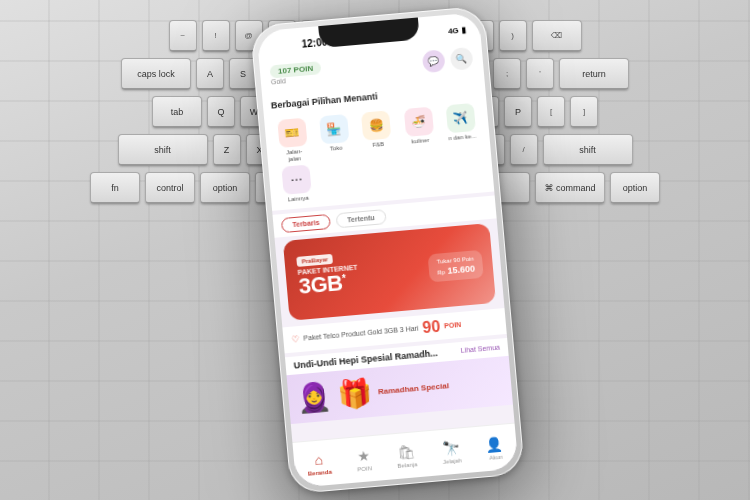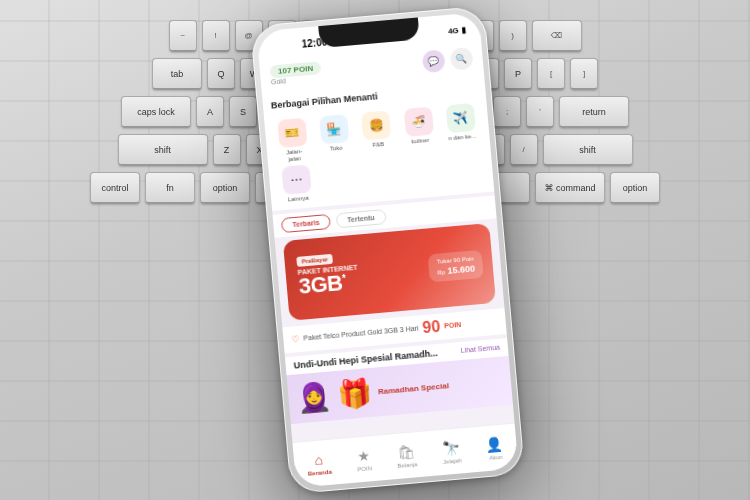--- a/index.html
+++ b/index.html
@@ -443,69 +443,69 @@
       <div class="key symbol">%</div>
       <div class="key symbol">^</div>
       <div class="key symbol">&amp;</div>
       <div class="key symbol">*</div>
       <div class="key symbol">(</div>
       <div class="key symbol">)</div>
       <div class="key symbol wide">⌫</div>
     </div>
 
     <div class="key-row">
+      <div class="key wider">caps lock</div>
+      <div class="key">A</div>
+      <div class="key">S</div>
+      <div class="key">D</div>
+      <div class="key">F</div>
+      <div class="key">G</div>
+      <div class="key">H</div>
+      <div class="key">J</div>
+      <div class="key">K</div>
+      <div class="key">L</div>
+      <div class="key symbol">;</div>
+      <div class="key symbol">'</div>
+      <div class="key wider">return</div>
+    </div>
+
+    <div class="key-row">
       <div class="key wide">tab</div>
       <div class="key">Q</div>
       <div class="key">W</div>
       <div class="key">E</div>
       <div class="key">R</div>
       <div class="key">T</div>
       <div class="key">Y</div>
       <div class="key">U</div>
       <div class="key">I</div>
       <div class="key">O</div>
       <div class="key">P</div>
       <div class="key symbol">[</div>
       <div class="key symbol">]</div>
     </div>
 
     <div class="key-row">
-      <div class="key wider">caps lock</div>
-      <div class="key">A</div>
-      <div class="key">S</div>
-      <div class="key">D</div>
-      <div class="key">F</div>
-      <div class="key">G</div>
-      <div class="key">H</div>
-      <div class="key">J</div>
-      <div class="key">K</div>
-      <div class="key">L</div>
-      <div class="key symbol">;</div>
-      <div class="key symbol">'</div>
-      <div class="key wider">return</div>
-    </div>
-
-    <div class="key-row">
       <div class="key widest">shift</div>
       <div class="key">Z</div>
       <div class="key">X</div>
       <div class="key">C</div>
       <div class="key">V</div>
       <div class="key">B</div>
       <div class="key">N</div>
       <div class="key">M</div>
       <div class="key symbol">,</div>
       <div class="key symbol">.</div>
       <div class="key symbol">/</div>
       <div class="key widest">shift</div>
     </div>
 
     <div class="key-row">
+      <div class="key wide">fn</div>
       <div class="key wide">control</div>
-      <div class="key wide">fn</div>
       <div class="key wide">option</div>
       <div class="key wider">⌘ command</div>
       <div class="key spacebar"></div>
       <div class="key wider">⌘ command</div>
       <div class="key wide">option</div>
     </div>
   </div>
 </div>
 
 <div class="phone-wrapper">

